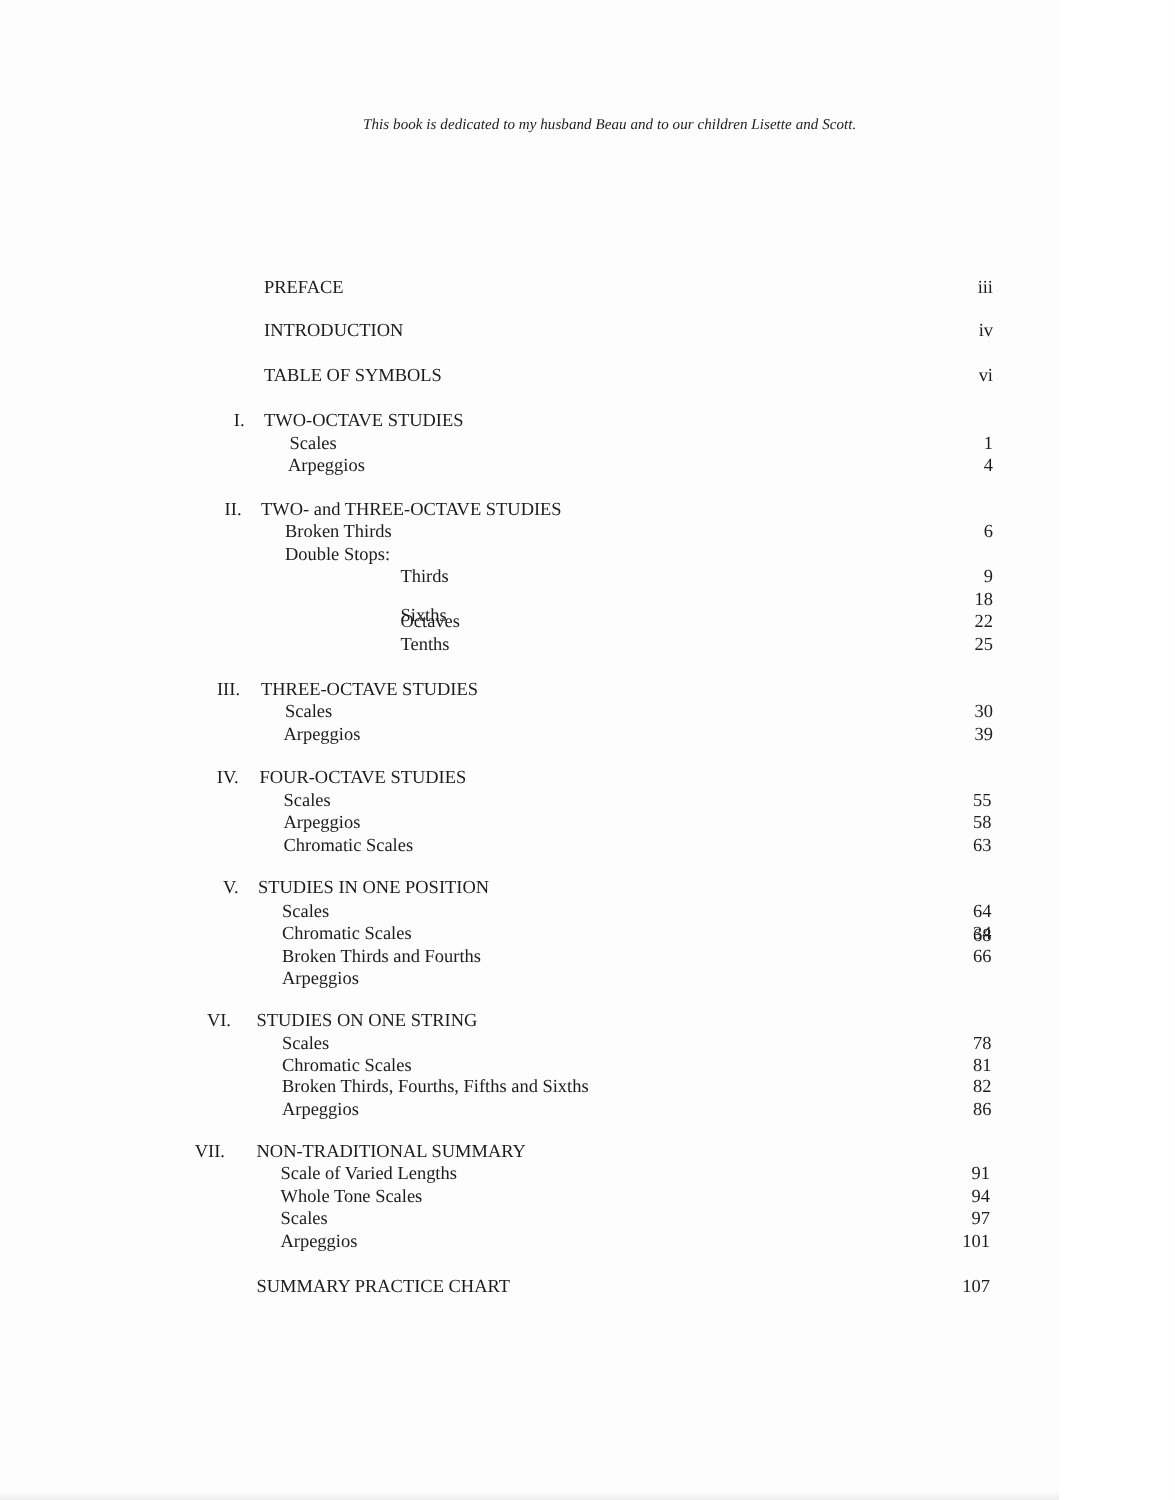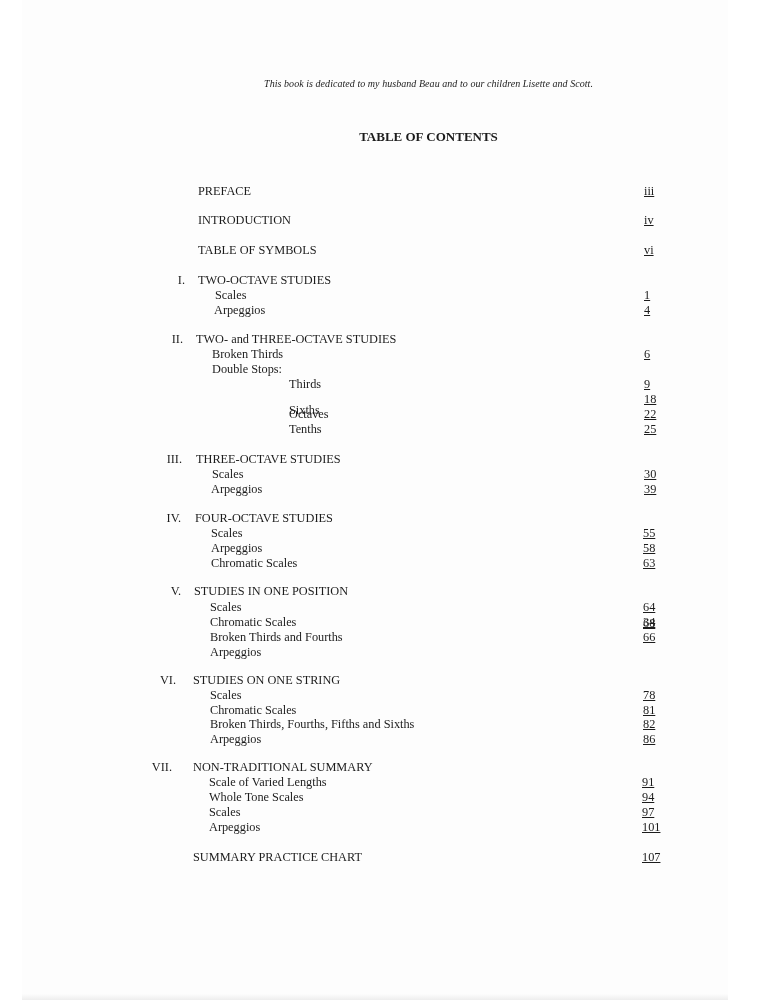--- a/index.html
+++ b/index.html
@@ -2,43 +2,42 @@
 <html><head>
 <meta charset="utf-8">
 <style>
   html, body { margin: 0; padding: 0; }
   body {
     width: 783px; height: 1000px; background: #ffffff;
     position: relative; overflow: hidden;
     font-family: "Liberation Serif", "DejaVu Serif", serif;
     color: #1c1c1c;
   }
-  .page { position: absolute; left: 0; top: 0; width: 706px; height: 1000px; background: #fdfdfd; margin-left: 22px; }
+  .page { position: absolute; left: 0; top: 0; width: 706px; height: 1000px; background: #fdfdfd; }
   .bottom-shade { position: absolute; left: 0; right: 0; bottom: 0; height: 6px; background: linear-gradient(#fdfdfd, #eeeeee); }
   .dedication {
     position: absolute; top: 78px; left: 0; width: 783px; text-align: center;
     font-style: italic; font-size: 10px; letter-spacing: 0.05px; padding-left: 30px; box-sizing: border-box;
   }
   .toc-title {
     position: absolute; top: 129px; left: 0; width: 783px; text-align: center;
     font-weight: bold; font-size: 13px; padding-left: 30px; box-sizing: border-box;
   }
   .toc { position: absolute; left: 0; top: 0; width: 783px; height: 1000px; padding-left: 48px; }
   .row { position: absolute; font-size: 12.3px; line-height: 15px; white-space: nowrap; }
   .numeral { position: absolute; font-size: 12.3px; line-height: 15px; text-align: right; width: 30px; }
-  .page-num { position: absolute; font-size: 12.3px; line-height: 15px; width: 40px; text-decoration: underline; }
+  .page-num { position: absolute; font-size: 12.3px; line-height: 15px; text-align: right; width: 40px; }
   .page-footer { position: absolute; top: 941px; left: 0; width: 783px; text-align: center; font-size: 12px; padding-left: 20px; box-sizing: border-box; }
 </style>
 </head>
 <body>
 
 <div class="page">
 
   <div class="dedication">This book is dedicated to my husband Beau and to our children Lisette and Scott.</div>
-  <div class="toc-title">TABLE OF CONTENTS</div>
 
   <div class="toc">
 
     <div class="row" style="top:184px;left:176px">PREFACE</div>
     <div class="page-num" style="top:184px;left:622px">iii</div>
 
     <div class="row" style="top:213px;left:176px">INTRODUCTION</div>
     <div class="page-num" style="top:213px;left:622px">iv</div>
 
     <div class="row" style="top:243px;left:176px">TABLE OF SYMBOLS</div>

